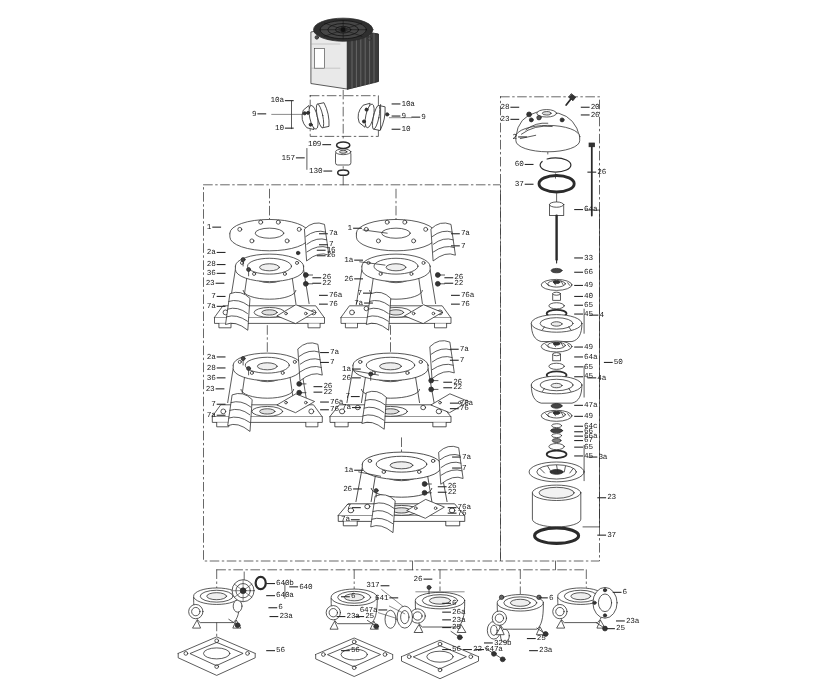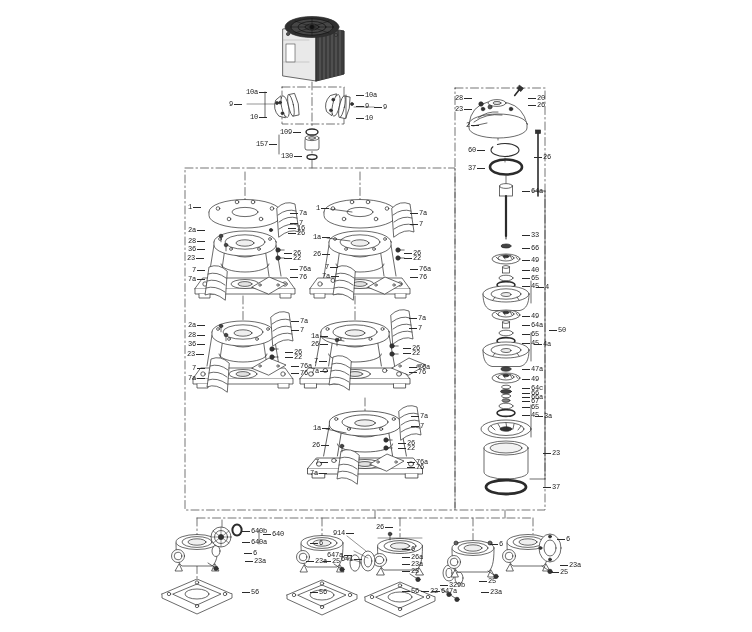--- a/index.html
+++ b/index.html
@@ -433,22 +433,22 @@
       <span class="lab l" style="left: 263px; top: 530px;">640</span>
       <span class="lab l" style="left: 242px; top: 538px;">640a</span>
       <span class="lab l" style="left: 244px; top: 549px;">6</span>
       <span class="lab l" style="left: 245px; top: 557px;">23a</span>
       <span class="lab l" style="left: 242px; top: 588px;">56</span>
       <span class="lab l" style="left: 310px; top: 539px;">6</span>
       <span class="lab l" style="left: 306px; top: 557px;">23a</span>
       <span class="lab l" style="left: 323px; top: 557px;">25</span>
       <span class="lab l" style="left: 310px; top: 588px;">56</span>
       <span class="lab r" style="left: 376px; top: 523px;">26</span>
-      <span class="lab r" style="left: 333px; top: 529px;">914</span>
-      <span class="lab r" style="left: 341px; top: 555px; text-align: center;">641</span>
+      <span class="lab r" style="left: 333px; top: 529px;">317</span>
+      <span class="lab r" style="left: 341px; top: 540px; text-align: center;">641</span>
       <span class="lab r" style="left: 327px; top: 551px;">647a</span>
       <span class="lab l" style="left: 402px; top: 545px;">6</span>
       <span class="lab l" style="left: 402px; top: 553px;">26a</span>
       <span class="lab l" style="left: 402px; top: 560px;">23a</span>
       <span class="lab l" style="left: 402px; top: 567px;">25</span>
       <span class="lab l" style="left: 402px; top: 587px;">56</span>
       <span class="lab l" style="left: 440px; top: 581px;">329b</span>
       <span class="lab l" style="left: 421px; top: 587px;">22</span>
       <span class="lab l" style="left: 432px; top: 587px;">647a</span>
       <span class="lab l" style="left: 490px; top: 540px;">6</span>

